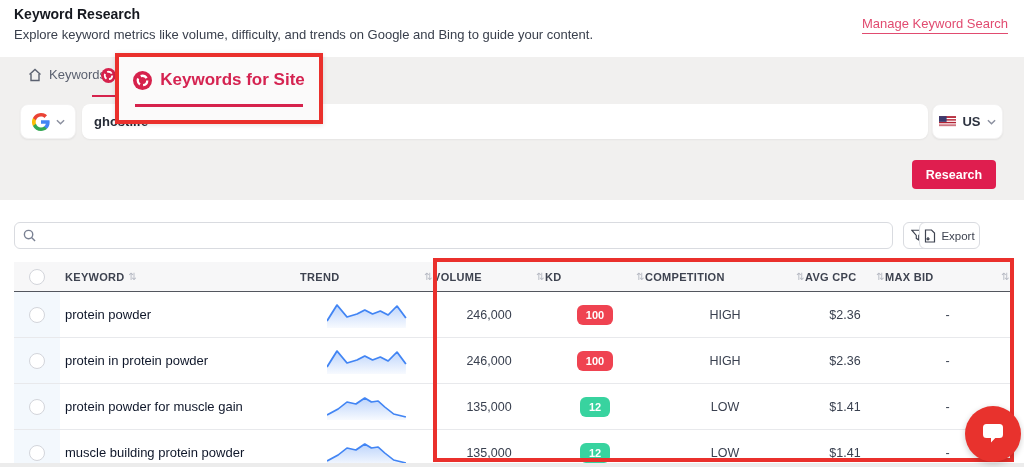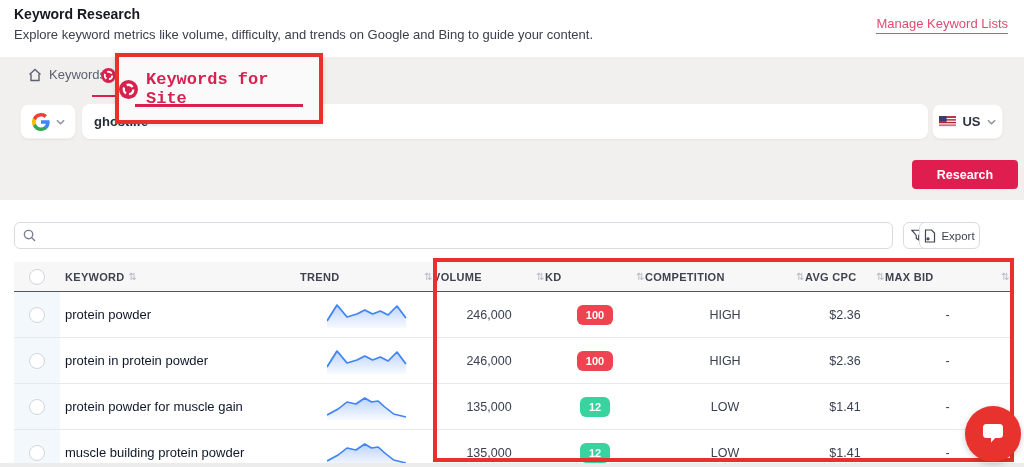--- a/index.html
+++ b/index.html
@@ -28,31 +28,31 @@
     gap:6px; cursor:pointer; border:1px solid #f3f2f2;
   }
   .engine-btn { left:20px; width:56px; }
   .region-btn { left:932px; width:71px; font-size:13px; color:#2d3340; font-weight:600; }
   .query-input {
     position:absolute; left:82px; top:47px; width:846px; height:35px; background:#fff;
     border:none; border-radius:8px; box-shadow:0 1px 2px rgba(0,0,0,.05);
     font-family:inherit; font-size:13px; font-weight:600; color:#262b36; padding:0 12px; outline:none;
   }
   .research-btn {
-    position:absolute; left:912px; top:103px; width:106px; height:29px; background:#df1e4f;
+    position:absolute; left:912px; top:103px; width:84px; height:29px; background:#df1e4f;
     border:none; border-radius:4px; color:#fff; font-family:inherit; font-size:12.5px;
     font-weight:600; cursor:pointer;
   }
   
   .callout {
     position:absolute; left:115px; top:53px; width:208px; height:71px; z-index:50;
     background:#fbfafa; border:4px solid #ea302c; box-shadow:0 1px 5px rgba(0,0,0,.12);
   }
   .callout-inner { display:flex; align-items:center; justify-content:center; gap:8px; margin-top:13px; }
-  .callout-label { font-size:17px; font-weight:bold; color:#d52351;font-family:Liberation Mono, monospace; }
+  .callout-label { font-size:17px; font-weight:bold; color:#d52351; }
   .callout-underline { position:absolute; left:16px; right:16px; bottom:13px; height:3px; background:#d6224c; }
   
   .kw-search {
     position:absolute; left:14px; top:222px; width:879px; height:27px; background:#fff;
     border:1px solid #d9dbe0; border-radius:6px; display:flex; align-items:center; padding:0 8px; gap:7px;
   }
   .kw-search input { border:none; outline:none; flex:1; font-family:inherit; font-size:12.5px; color:#3a404d; background:transparent; }
   .kw-search input::placeholder { color:#8b909f; }
   .tool-btn {
     position:absolute; top:222px; height:27px; background:#fff; border:1px solid #d9dbe0;
@@ -88,21 +88,21 @@
     cursor:pointer; box-shadow:0 2px 6px rgba(0,0,0,.2); border:none;
   }
   .icon { display:inline-flex; align-items:center; justify-content:center; }
 </style>
 </head>
 <body>
 
 <div class="hdr">
   <div class="hdr-title">Keyword Research</div>
   <div class="hdr-sub">Explore keyword metrics like volume, difficulty, and trends on Google and Bing to guide your content.</div>
-  <a class="manage-link">Manage Keyword Lists</a>
+  <a class="manage-link">Manage Keyword Search</a>
 </div>
 
 <div class="panel">
   <div class="tab tab-keywords">
     <span class="icon">
       <svg width="14" height="14" viewBox="0 0 14 14" fill="none" stroke="#5b6170" stroke-width="1.4">
         <path d="M1.5 6.5 L7 1.5 L12.5 6.5"></path>
           <path d="M3 6v6.5h8V6"></path>
       </svg>
     </span>

